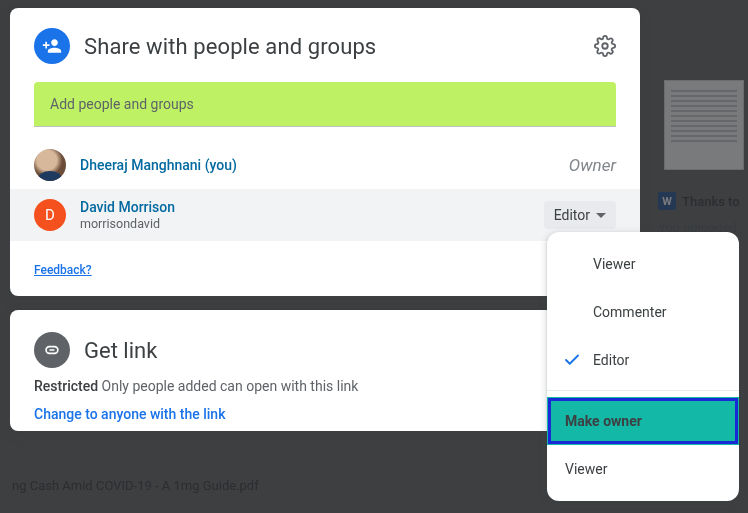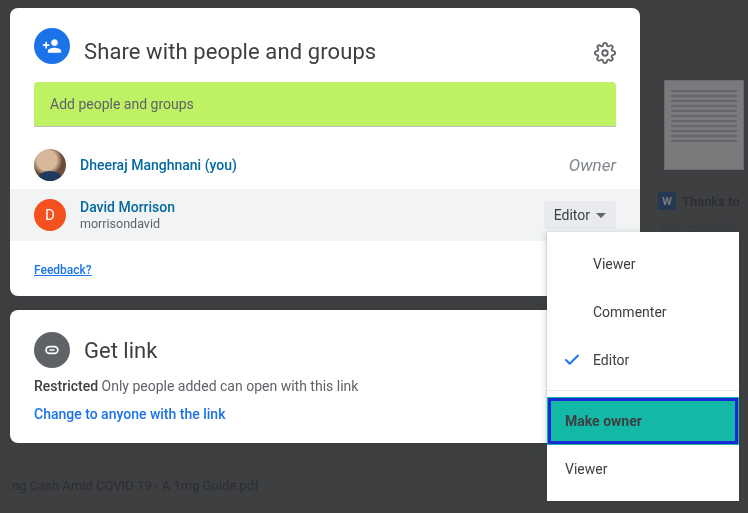--- a/index.html
+++ b/index.html
@@ -52,22 +52,22 @@
   .card {
     position: absolute;
     left: 10px;
     background: #fff;
     border-radius: 8px;
     width: 630px;
     box-shadow: 0 1px 3px rgba(60,64,67,.3), 0 4px 8px 3px rgba(60,64,67,.15);
     padding: 20px 24px 18px 24px;
   }
   .share-card { top: 8px; }
-  .link-card { top: 310px; padding-top: 22px; padding-bottom: 20px; }
-  .share-header { display: flex; align-items: flex-end; margin-bottom: 18px; }
+  .link-card { top: 310px; padding-top: 22px; padding-bottom: 8px; }
+  .share-header { display: flex; align-items: center; margin-bottom: 18px; }
   .round-icon {
     width: 36px; height: 36px; border-radius: 50%; display: inline-flex; align-items: center; justify-content: center;
     margin-right: 14px; color: #fff;
   }
   .blue-bg { background: #1a73e8; }
   .grey-bg { background: #5f6368; }
   .share-title { font-size: 22px; color: #3c4043; letter-spacing: .1px; flex: 1; }
   .gear { color: #5f6368; cursor: pointer; }
   .search-box {
     background: #bef264;
@@ -120,21 +120,21 @@
   .getlink-title { font-size: 22px; color: #3c4043; }
   .restricted-line { font-size: 14px; color: #5f6368; margin-top: 4px; }
   .restricted-line b { color: #3c4043; font-weight: 500; }
   .change-link { color: #1a73e8; font-size: 14px; font-weight: 500; margin-top: 12px; display: inline-block; cursor: pointer; }
   .dropdown {
     position: absolute;
     left: 547px;
     top: 232px;
     width: 192px;
     background: #fff;
-    border-radius: 0;
+    border-radius: 12px;
     box-shadow: 0 2px 6px 2px rgba(60,64,67,.15), 0 1px 2px rgba(60,64,67,.3);
     padding: 8px 0;
     z-index: 50;
   }
   .dd-item {
     display: flex; align-items: center;
     padding: 0 18px;
     height: 48px;
     font-size: 14px;
     color: #3c4043;

